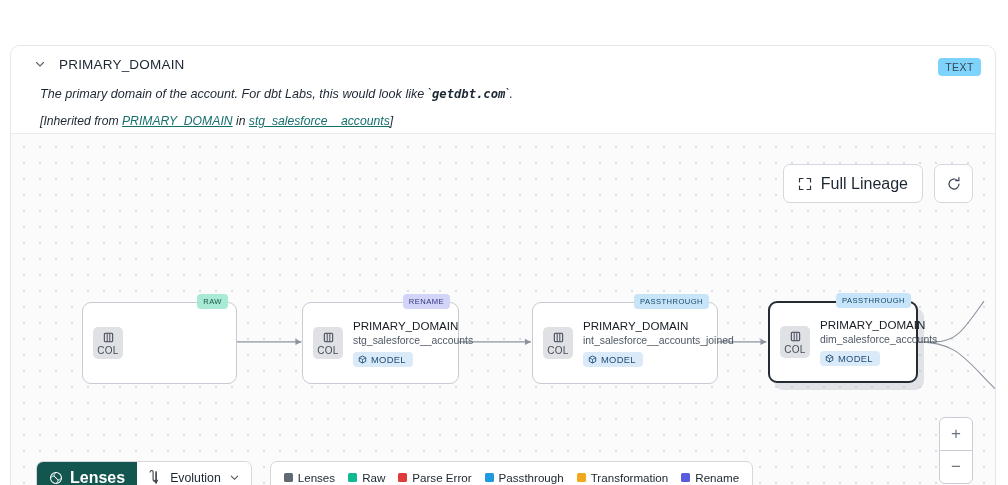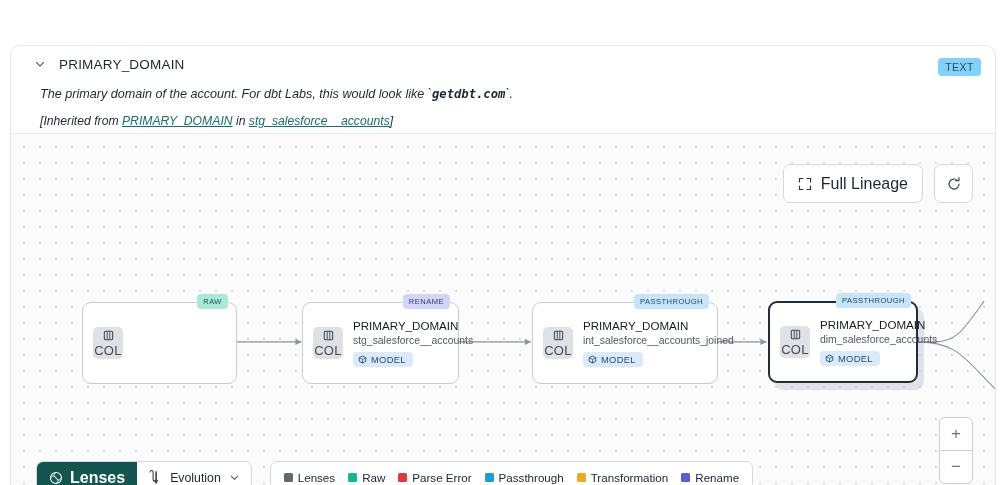--- a/index.html
+++ b/index.html
@@ -140,21 +140,21 @@
     background: #dfe1e5;
     border-radius: 5px;
     display: flex;
     flex-direction: column;
     align-items: center;
     justify-content: center;
     gap: 1px;
     flex: none;
   }
   .col-chip .lbl {
-    font-size: 13px;
+    font-size: 10px;
     color: #444c57;
     letter-spacing: .3px;
   }
   .node-body { display:flex; flex-direction:column; gap:3px; }
   .node-title { font-size: 11.6px; color:#161c24; }
   .node-sub { font-size: 10.4px; color:#4e5864; }
   .kind-chip {
     margin-top: 3px;
     align-self: flex-start;
     display: inline-flex;

